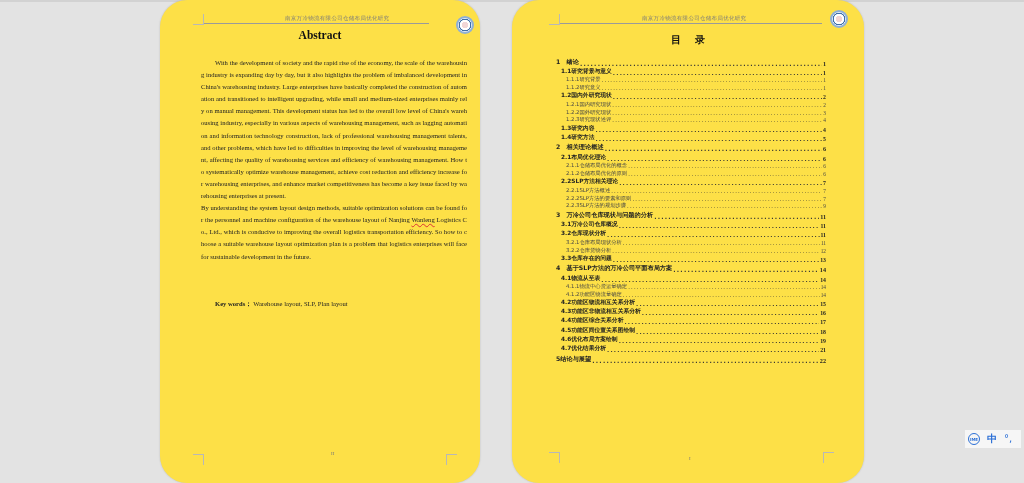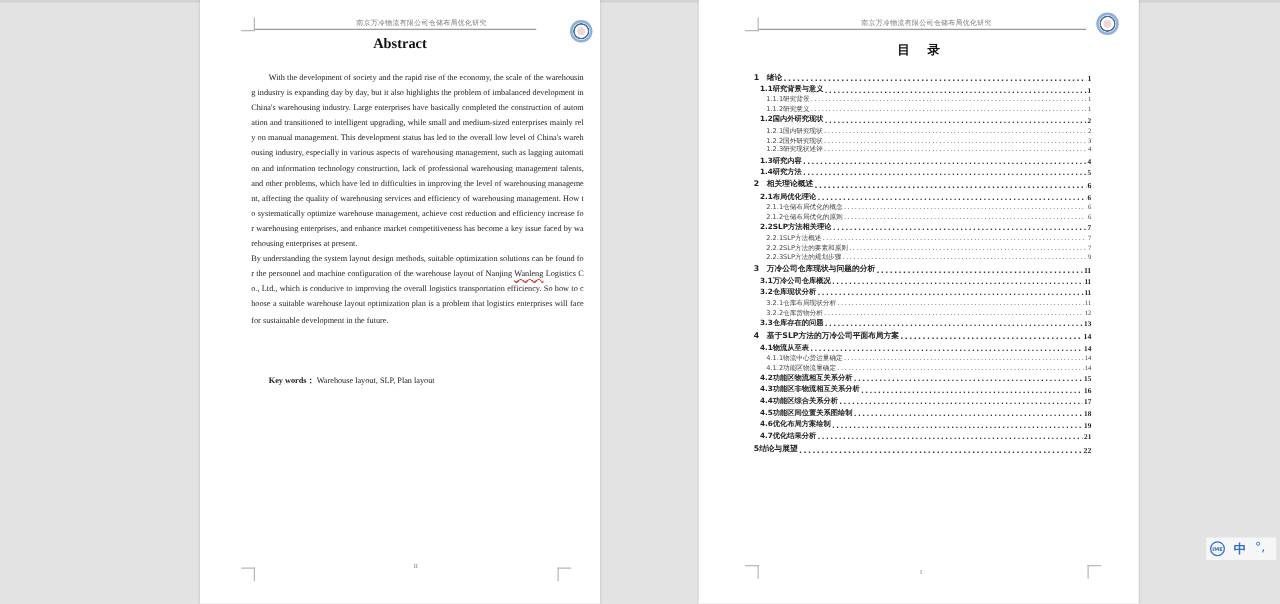--- a/index.html
+++ b/index.html
@@ -4,25 +4,26 @@
 <style>
   html, body { margin:0; padding:0; }
   body {
     width:1024px; height:483px; overflow:hidden;
     background:#e3e3e3;
     font-family:"Liberation Serif", "DejaVu Serif", serif;
     position:relative;
   }
   .topbar { position:absolute; left:0; top:0; width:1024px; height:2px; background:#d2d2d2; }
   .page {
-    position:absolute; top:0; background:#ffffff;
+    position:absolute; top:0; background:#fde047;
     box-shadow:0 0 2px rgba(0,0,0,0.18);
+    border-radius:27px;
   }
   #page-abstract { left:160px; width:320px; height:483px; }
-  #page-toc { left:512px; width:352px; height:483px;margin-left:47px; }
+  #page-toc { left:512px; width:352px; height:483px; }
 
   .hdr-line { position:absolute; height:1px; background:#9a9a9a; }
   .hdr-text { position:absolute; font-size:5.5px; color:#7a7a7a; letter-spacing:0.3px; white-space:nowrap;
     font-family:"DejaVu Sans", sans-serif; }
   .corner { position:absolute; width:10px; height:10px; }
   .corner.tl { border-right:1px solid #b8b8b8; border-bottom:1px solid #b8b8b8; }
   .corner.bl { border-right:1px solid #b8b8b8; border-top:1px solid #b8b8b8; }
   .corner.br { border-left:1px solid #b8b8b8; border-top:1px solid #b8b8b8; }
 
   .logo {

